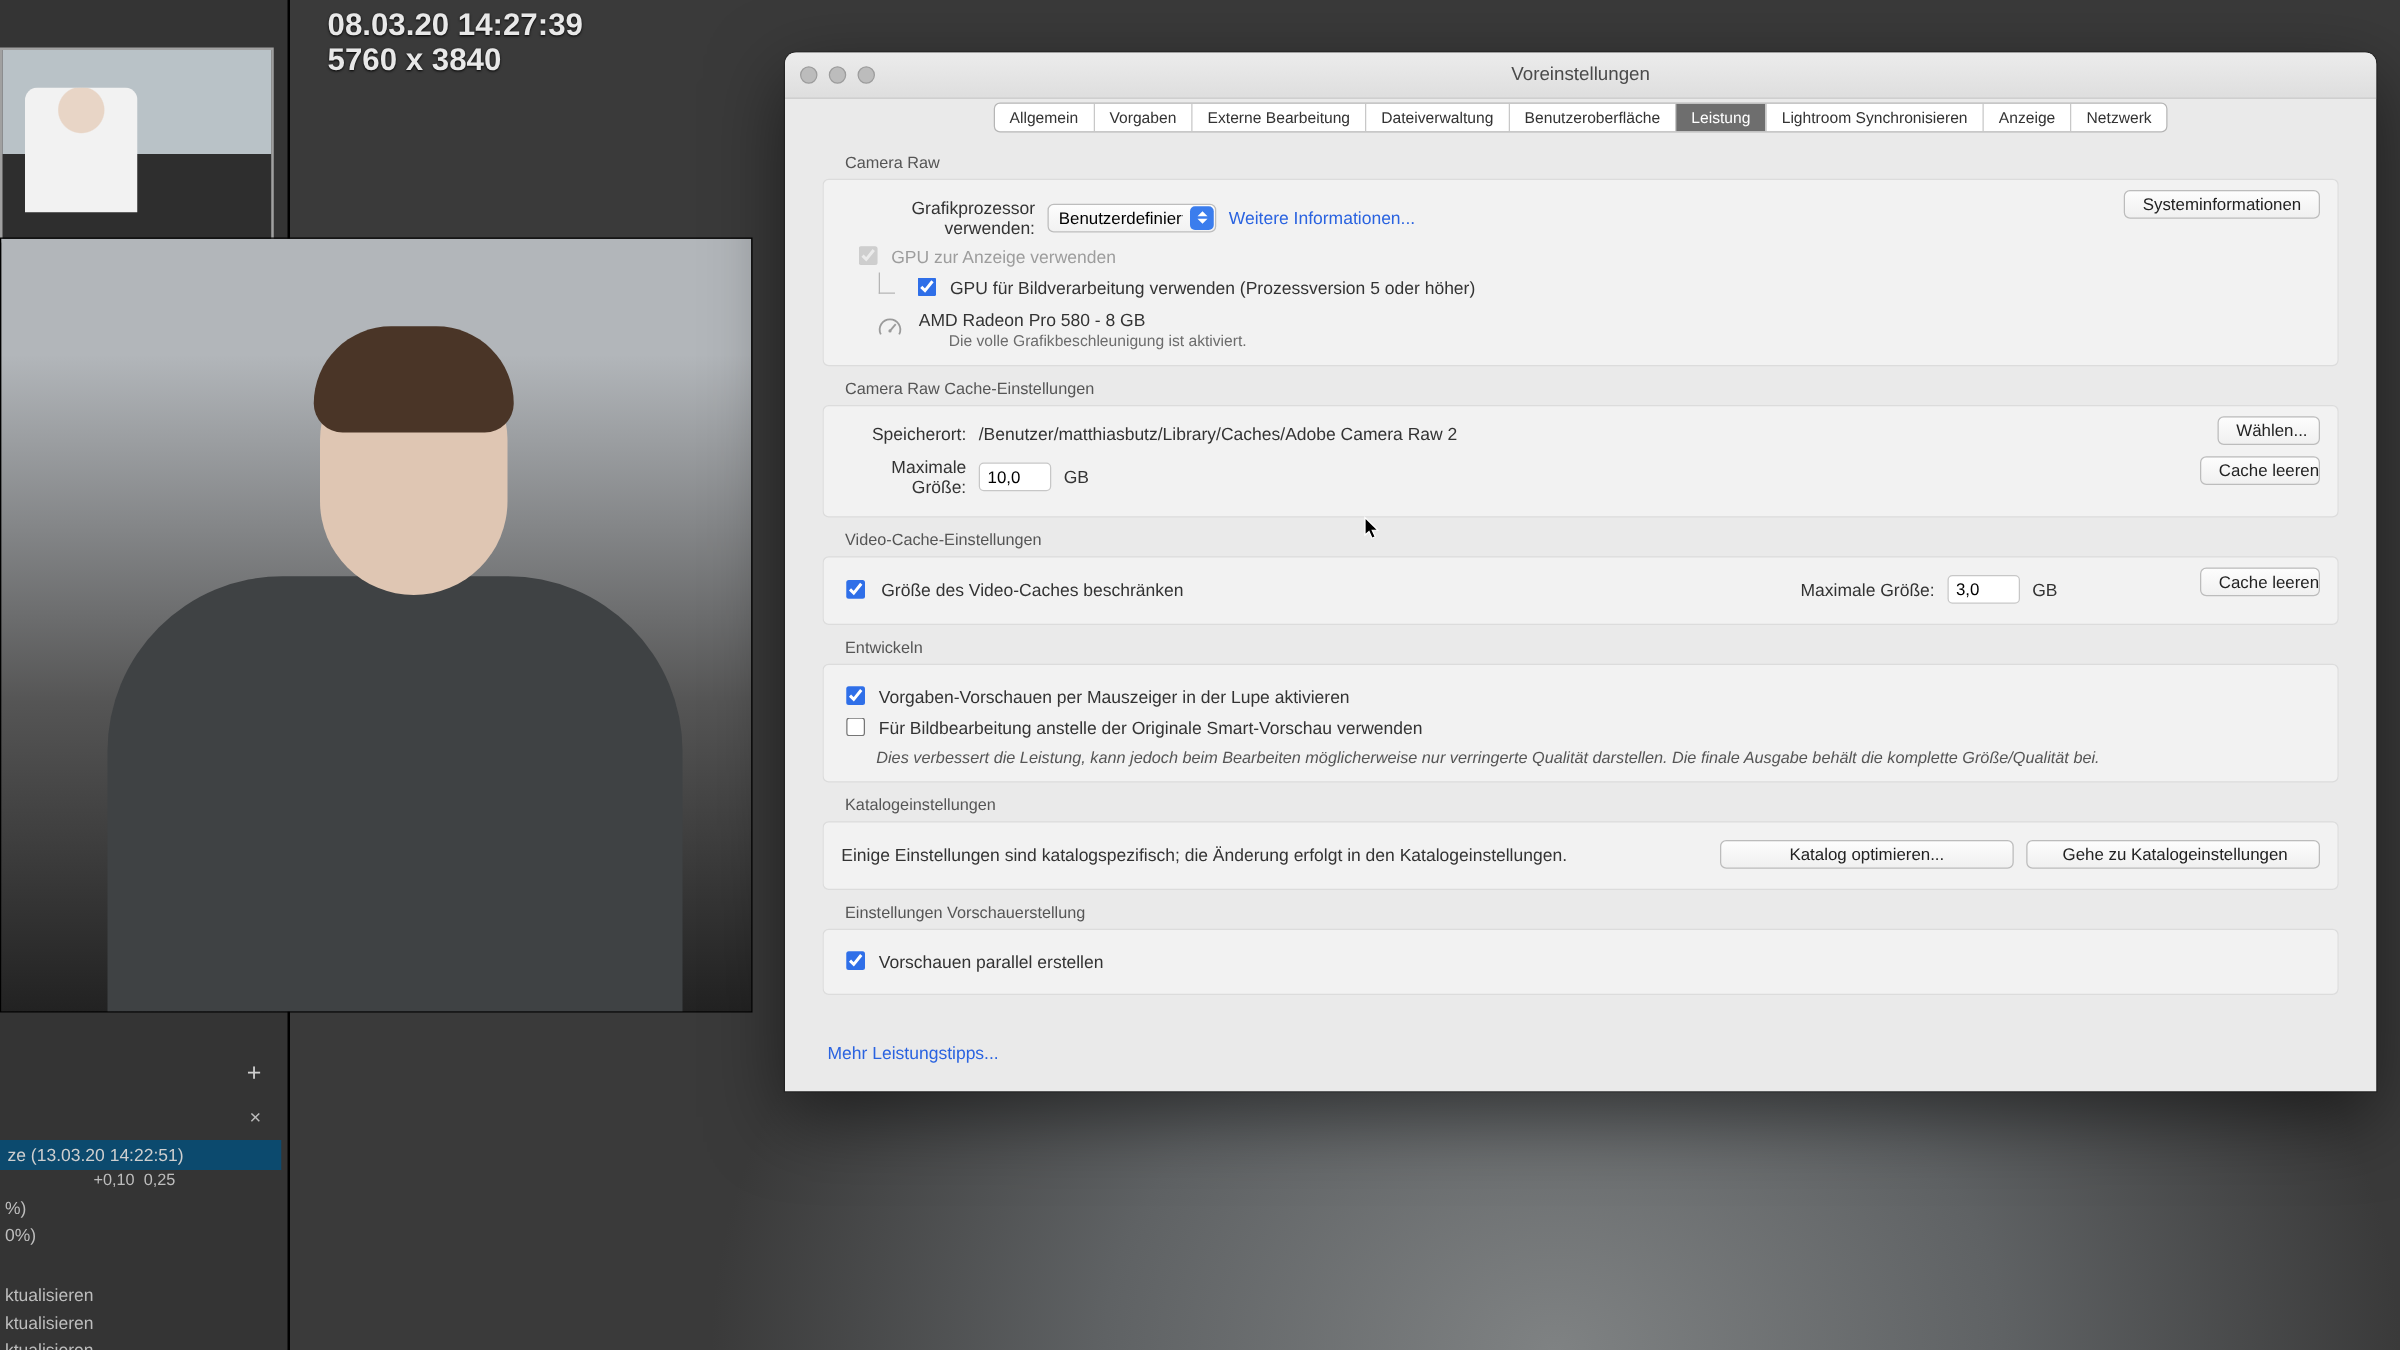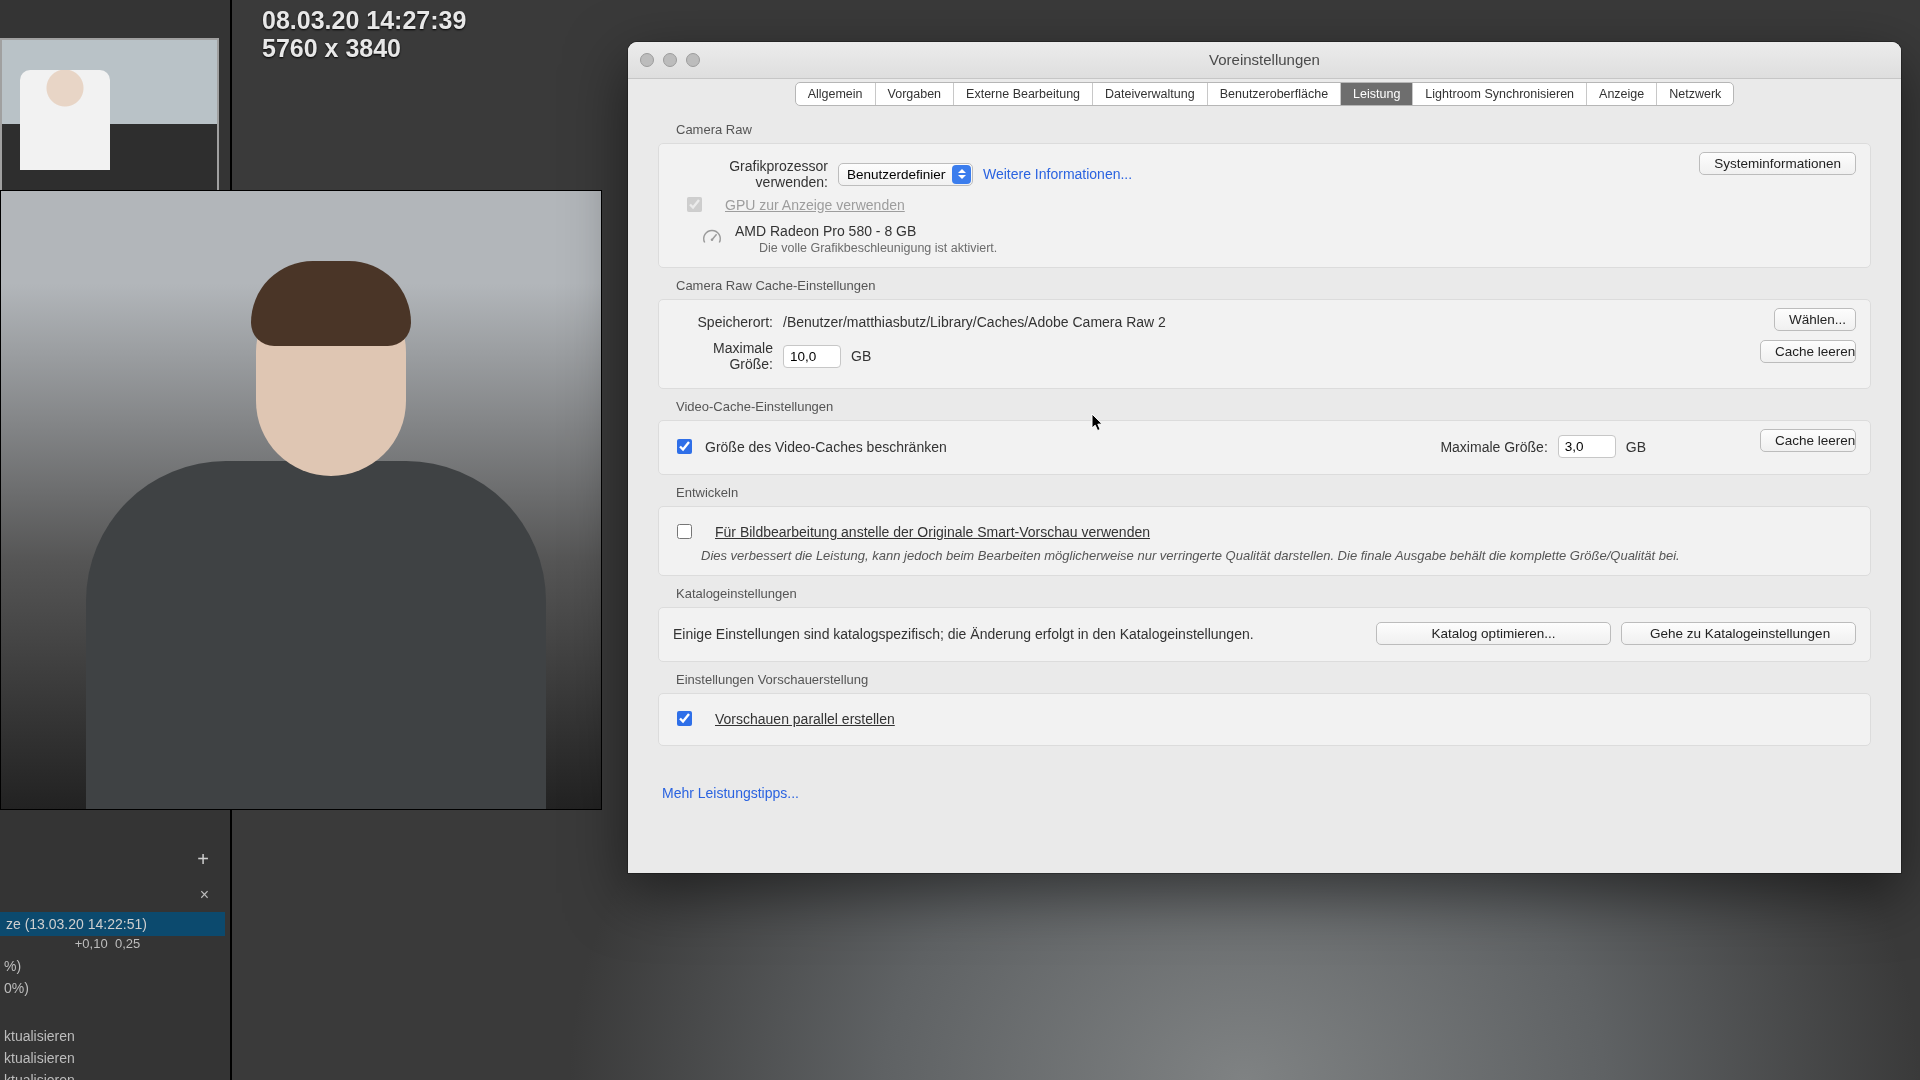--- a/index.html
+++ b/index.html
@@ -49,21 +49,21 @@
   select.mac{appearance:none;-webkit-appearance:none;height:23px;font-size:13.5px;padding:1px 26px 1px 8px;border:1px solid #bdbdbd;border-radius:5px;background:
     linear-gradient(#fdfdfd,#f1f1f1);position:relative;}
   .sel-wrap{position:relative;display:inline-block;}
   .sel-wrap::after{content:"";position:absolute;right:2px;top:2px;width:19px;height:19px;border-radius:4px;background:#3b7ded;pointer-events:none;}
   .sel-wrap::before{content:"";position:absolute;right:7px;top:6px;width:0;height:0;border-left:4px solid transparent;border-right:4px solid transparent;border-bottom:4px solid #fff;z-index:2;pointer-events:none;}
   .sel-wrap .dn{position:absolute;right:7px;top:12px;width:0;height:0;border-left:4px solid transparent;border-right:4px solid transparent;border-top:4px solid #fff;z-index:2;pointer-events:none;}
   a.link{color:#2a63e0;text-decoration:none;font-size:14px;}
   .btn{background:linear-gradient(#fdfdfd,#f0f0f0);border:1px solid #bcbcbc;border-radius:5px;font-size:13.5px;color:#222;padding:3px 14px;cursor:pointer;white-space:nowrap;}
   .btn.wide{padding:3px 28px;}
   input[type=checkbox].mac{width:15px;height:15px;accent-color:#2f6fe8;}
-  .chk-line{display:flex;align-items:center;gap:20px;font-size:14px;color:#333;margin:4px 0 4px 10px;text-decoration:underline;}
+  .chk-line{display:flex;align-items:center;gap:8px;font-size:14px;color:#333;margin:4px 0 4px 10px;}
   .chk-line.disabled{color:#9d9d9d;}
   .chk-line.sub{margin-left:30px;}
   .tree-elbow{display:inline-block;width:12px;height:16px;border-left:1px solid #b5b5b5;border-bottom:1px solid #b5b5b5;margin-right:6px;margin-top:-6px;}
   .gpu-box{display:flex;align-items:flex-start;gap:12px;margin:8px 0 0 28px;}
   .gpu-ico{width:22px;height:22px;opacity:.55;margin-top:3px;}
   .gpu-name{font-size:14px;color:#333;}
   .gpu-sub{font-size:12.5px;color:#6c6c6c;margin-top:2px;margin-left:24px;}
   input[type=text].mac{height:21px;border:1px solid #c7c7c7;border-radius:4px;font-size:13.5px;padding:0 6px;background:#fff;}
   .hint{font-style:italic;font-size:13px;color:#555;margin:6px 0 0 28px;}
   .right-abs{position:absolute;right:14px;}
@@ -132,20 +132,25 @@
             <option>Benutzerdefiniert</option>
           </select><span class="dn"></span>
         </span>
         <a href="#" class="link">Weitere Informationen...</a>
         <button class="btn right-abs" style="top:8px">Systeminformationen</button>
       </div>
       <div class="chk-line disabled">
         <input type="checkbox" class="mac" checked="" disabled="" style="">
         <span>GPU zur Anzeige verwenden</span>
       </div>
+      <div class="chk-line sub">
+        <span class="tree-elbow"></span>
+        <input type="checkbox" class="mac" checked="" style="">
+        <span>GPU für Bildverarbeitung verwenden (Prozessversion 5 oder höher)</span>
+      </div>
       <div class="gpu-box">
         <svg class="gpu-ico" viewBox="0 0 24 24">
             <path fill="none" stroke="#555" stroke-width="1.6" d="M4 18a9 9 0 1 1 16 0"></path>
             <circle cx="12" cy="15" r="1.4" fill="#555"></circle>
             <path stroke="#555" stroke-width="1.6" d="M12 15l5-6"></path>
           </svg>
         <div>
           <div class="gpu-name">AMD Radeon Pro 580 - 8 GB</div>
           <div class="gpu-sub">Die volle Grafikbeschleunigung ist aktiviert.</div>
         </div>
@@ -180,20 +185,24 @@
         <span>GB</span>
         <span style="width:200px"></span>
         <button class="btn right-abs" style="top:8px;width:96px">Cache leeren</button>
       </div>
     </div>
 
     
     <div class="section-title">Entwickeln</div>
     <div class="panel">
       <div class="chk-line" style="margin-left:0">
+        <input type="checkbox" class="mac" checked="" style="">
+        <span>Vorgaben-Vorschauen per Mauszeiger in der Lupe aktivieren</span>
+      </div>
+      <div class="chk-line" style="margin-left:0">
         <input type="checkbox" class="mac" style="">
         <span>Für Bildbearbeitung anstelle der Originale Smart-Vorschau verwenden</span>
       </div>
       <div class="hint">Dies verbessert die Leistung, kann jedoch beim Bearbeiten möglicherweise nur verringerte Qualität darstellen. Die finale Ausgabe behält die komplette Größe/Qualität bei.</div>
     </div>
 
     
     <div class="section-title">Katalogeinstellungen</div>
     <div class="panel">
       <div class="row">

